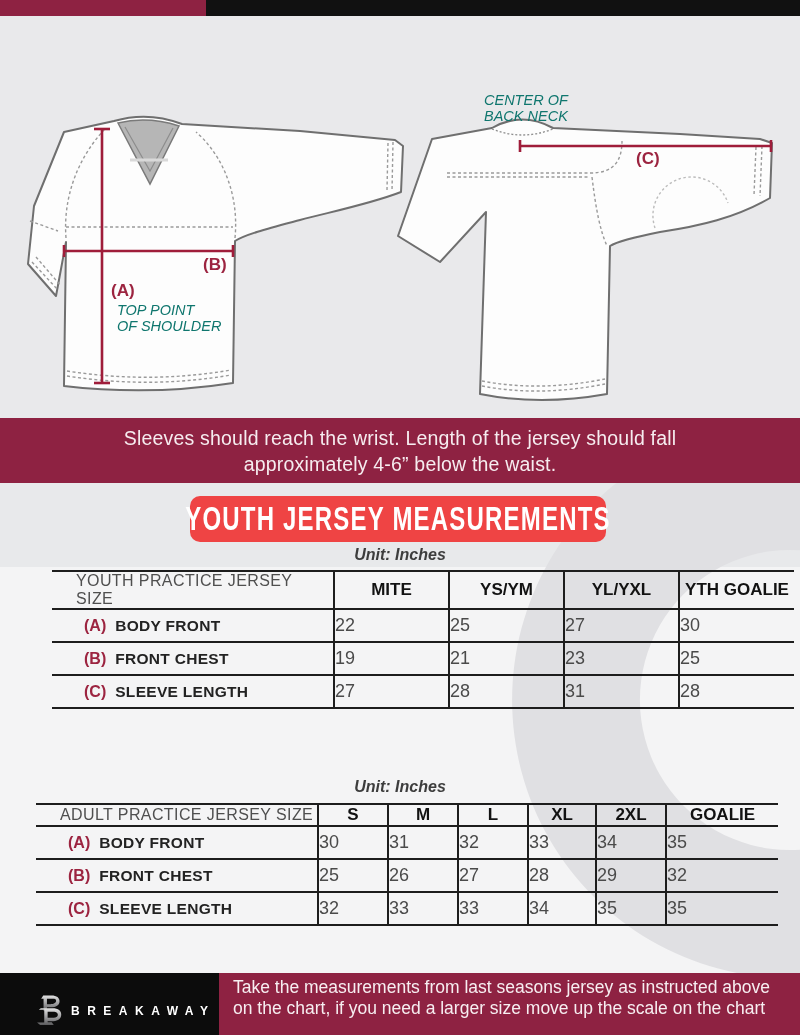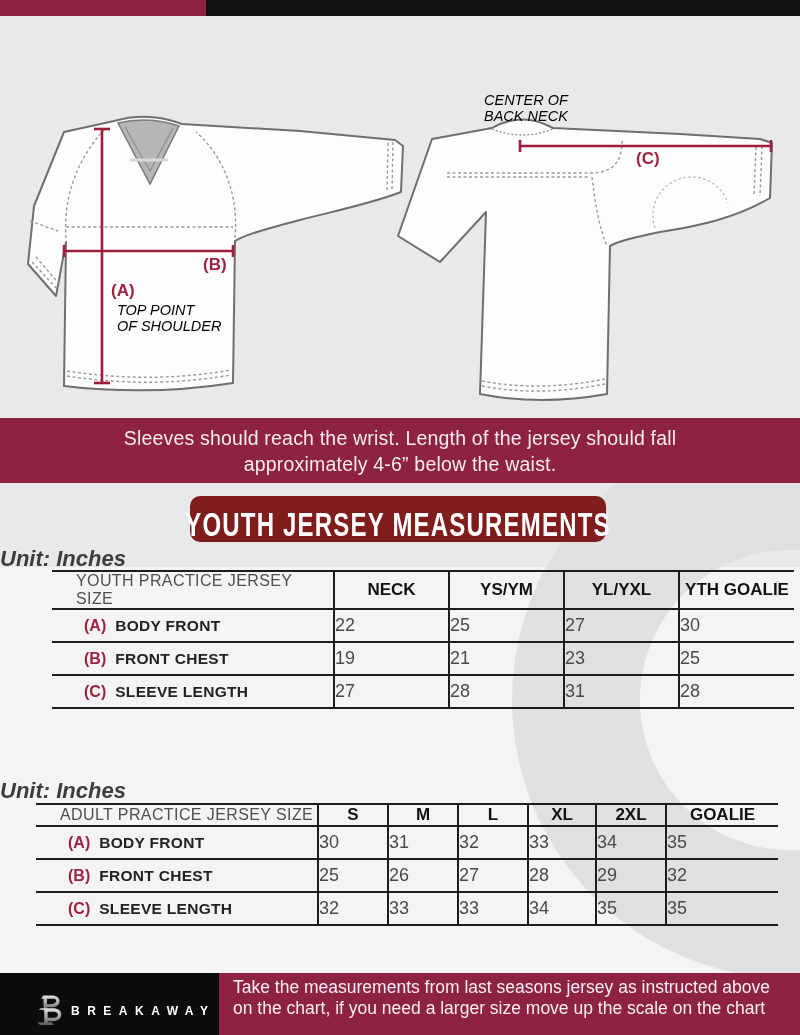--- a/index.html
+++ b/index.html
@@ -14,38 +14,38 @@
              display:flex;align-items:center;justify-content:center;box-sizing:border-box;}
   .title-box span{font-size:30px;font-weight:700;color:#141414;letter-spacing:.5px;
                   transform:scale(.94,1.05);white-space:nowrap;display:inline-block;}
   .year-box{left:648px;top:18px;width:152px;height:46px;background:#8e2242;
             display:flex;align-items:center;justify-content:center;}
   .year-box span{font-size:23px;font-weight:700;color:#f7f0f2;letter-spacing:4px;display:inline-block;transform:scale(.92,1.08);}
 
   
   .diagram-bg{left:0;top:16px;width:800px;height:402px;background:#e9e9eb;}
   .jersey-svg{left:0;top:0;width:800px;height:420px;}
-  .anno{color:#000000;font-style:italic;font-weight:500;font-size:14.5px;line-height:15.5px;white-space:nowrap;}
+  .anno{color:#0f766e;font-style:italic;font-weight:500;font-size:14.5px;line-height:15.5px;white-space:nowrap;}
   .anno-label{color:#9c2440;font-weight:800;font-size:17px;font-style:normal;white-space:nowrap;}
 
   
   .notice{left:0;top:418px;width:800px;height:65px;background:#8e2242;display:flex;flex-direction:column;
           align-items:center;justify-content:center;}
   .notice div{color:#f6ecef;font-size:19.5px;line-height:26px;font-weight:400;letter-spacing:.2px;}
 
   
   .lower-bg{left:0;top:483px;width:800px;height:490px;background:#f4f4f5;}
   .band-gray{left:0;top:483px;width:800px;height:84px;background:#e8e9eb;}
   .wm-clip{left:0;top:483px;width:800px;height:490px;overflow:hidden;pointer-events:none;}
 
-  .banner{width:416px;height:46px;background:#7f1d1d;border-radius:10px;
-          display:flex;align-items:flex-end;justify-content:center;}
+  .banner{width:416px;height:46px;background:#ef4444;border-radius:10px;
+          display:flex;align-items:center;justify-content:center;}
   .banner span{color:#fff;font-size:30px;font-weight:700;letter-spacing:1.5px;display:inline-block;
                transform:scale(.8,1.08);white-space:nowrap;}
-  .unit{width:800px;font-size:22px;font-style:italic;font-weight:600;color:#3d3d3d;}
+  .unit{width:800px;text-align:center;font-size:16px;font-style:italic;font-weight:600;color:#3d3d3d;}
 
   table.sizes{position:absolute;border-collapse:collapse;table-layout:fixed;
               border-top:2.5px solid #1d1d1d;}
   table.sizes tr{border-bottom:2.5px solid #1d1d1d;}
   table.sizes td{padding:0;vertical-align:middle;}
   td.vline{border-left:2.5px solid #1d1d1d;}
   .th-size{font-size:16px;color:#4f4f4f;letter-spacing:.4px;padding-left:24px!important;}
   .th-col{font-size:17px;font-weight:700;color:#121212;text-align:center;}
   .row-label{padding-left:32px!important;font-size:15.5px;color:#222;}
   .row-label .key{color:#9c2440;font-weight:800;font-size:16px;margin-right:9px;}
@@ -183,21 +183,21 @@
     <colgroup>
         <col style="width:282px">
         <col style="width:115px">
         <col style="width:115px">
         <col style="width:115px">
         <col style="width:115px">
       </colgroup>
     <tbody>
         <tr style="height:38px">
       <td class="th-size">YOUTH PRACTICE JERSEY SIZE</td>
-      <td class="th-col vline">NECK</td>
+      <td class="th-col vline">MITE</td>
       <td class="th-col vline">YS/YM</td>
       <td class="th-col vline">YL/YXL</td>
       <td class="th-col vline">YTH GOALIE</td>
     </tr>
     <tr style="height:33px">
       <td class="row-label"><span class="key">(A)</span><span class="lab">BODY FRONT</span></td>
       <td class="val vline">22</td>
       <td class="val vline">25</td>
       <td class="val vline">27</td>
       <td class="val vline">30</td>

